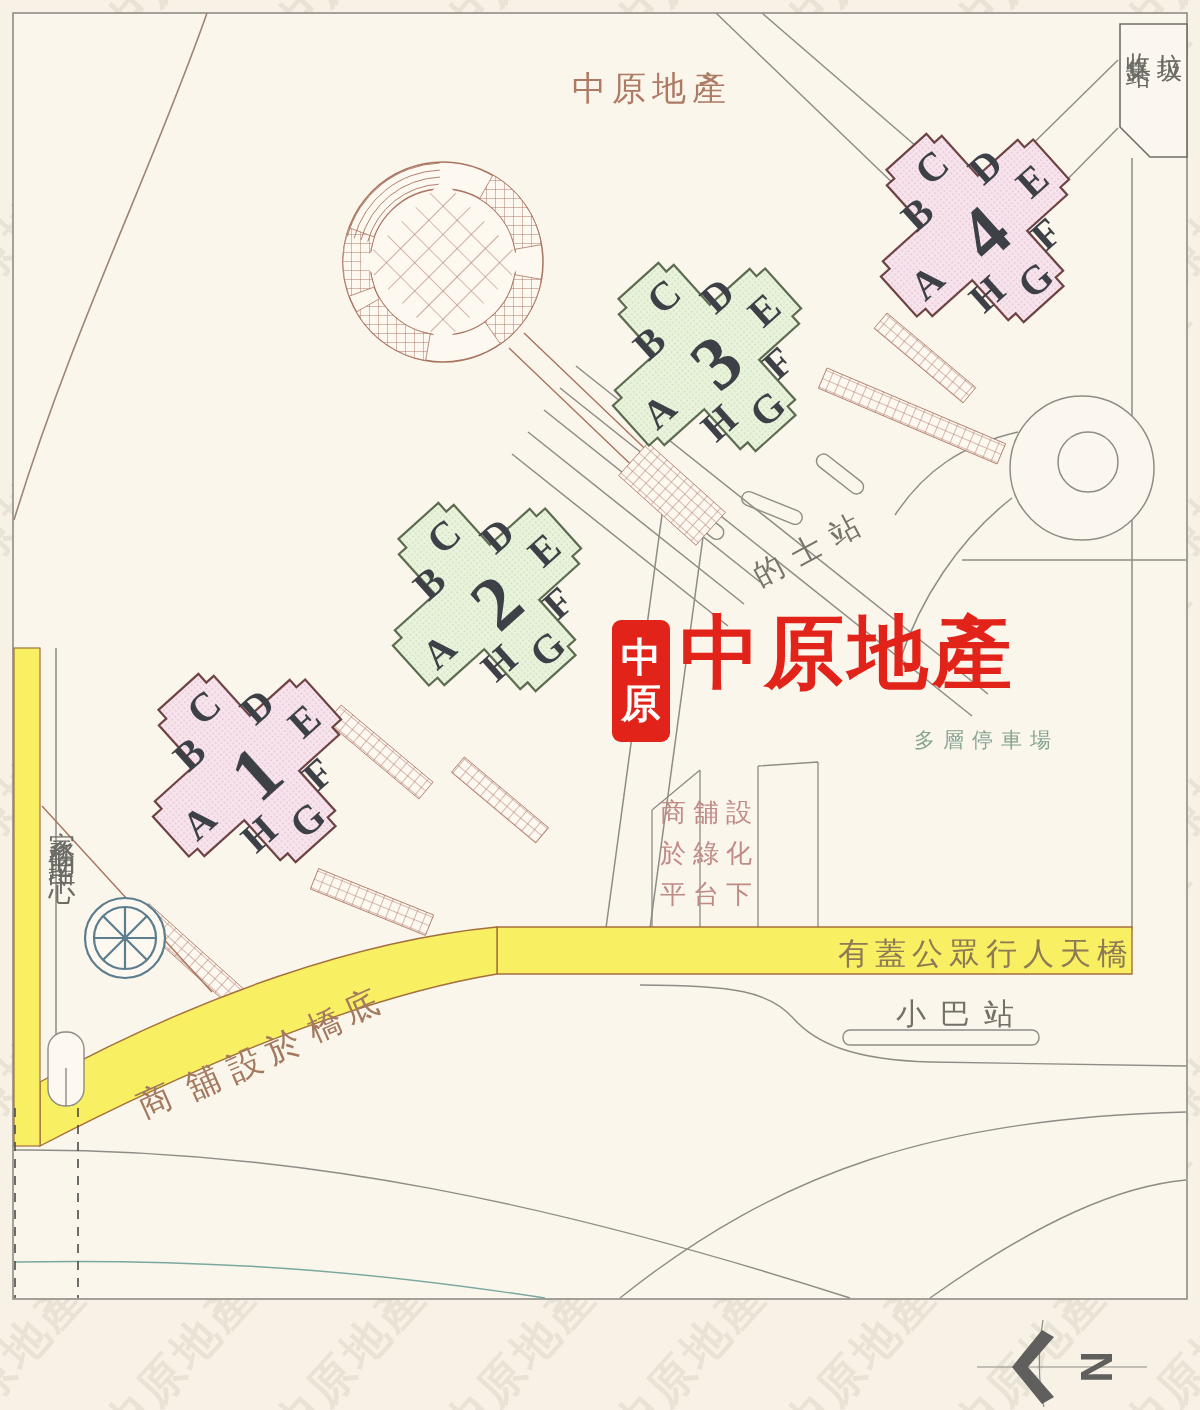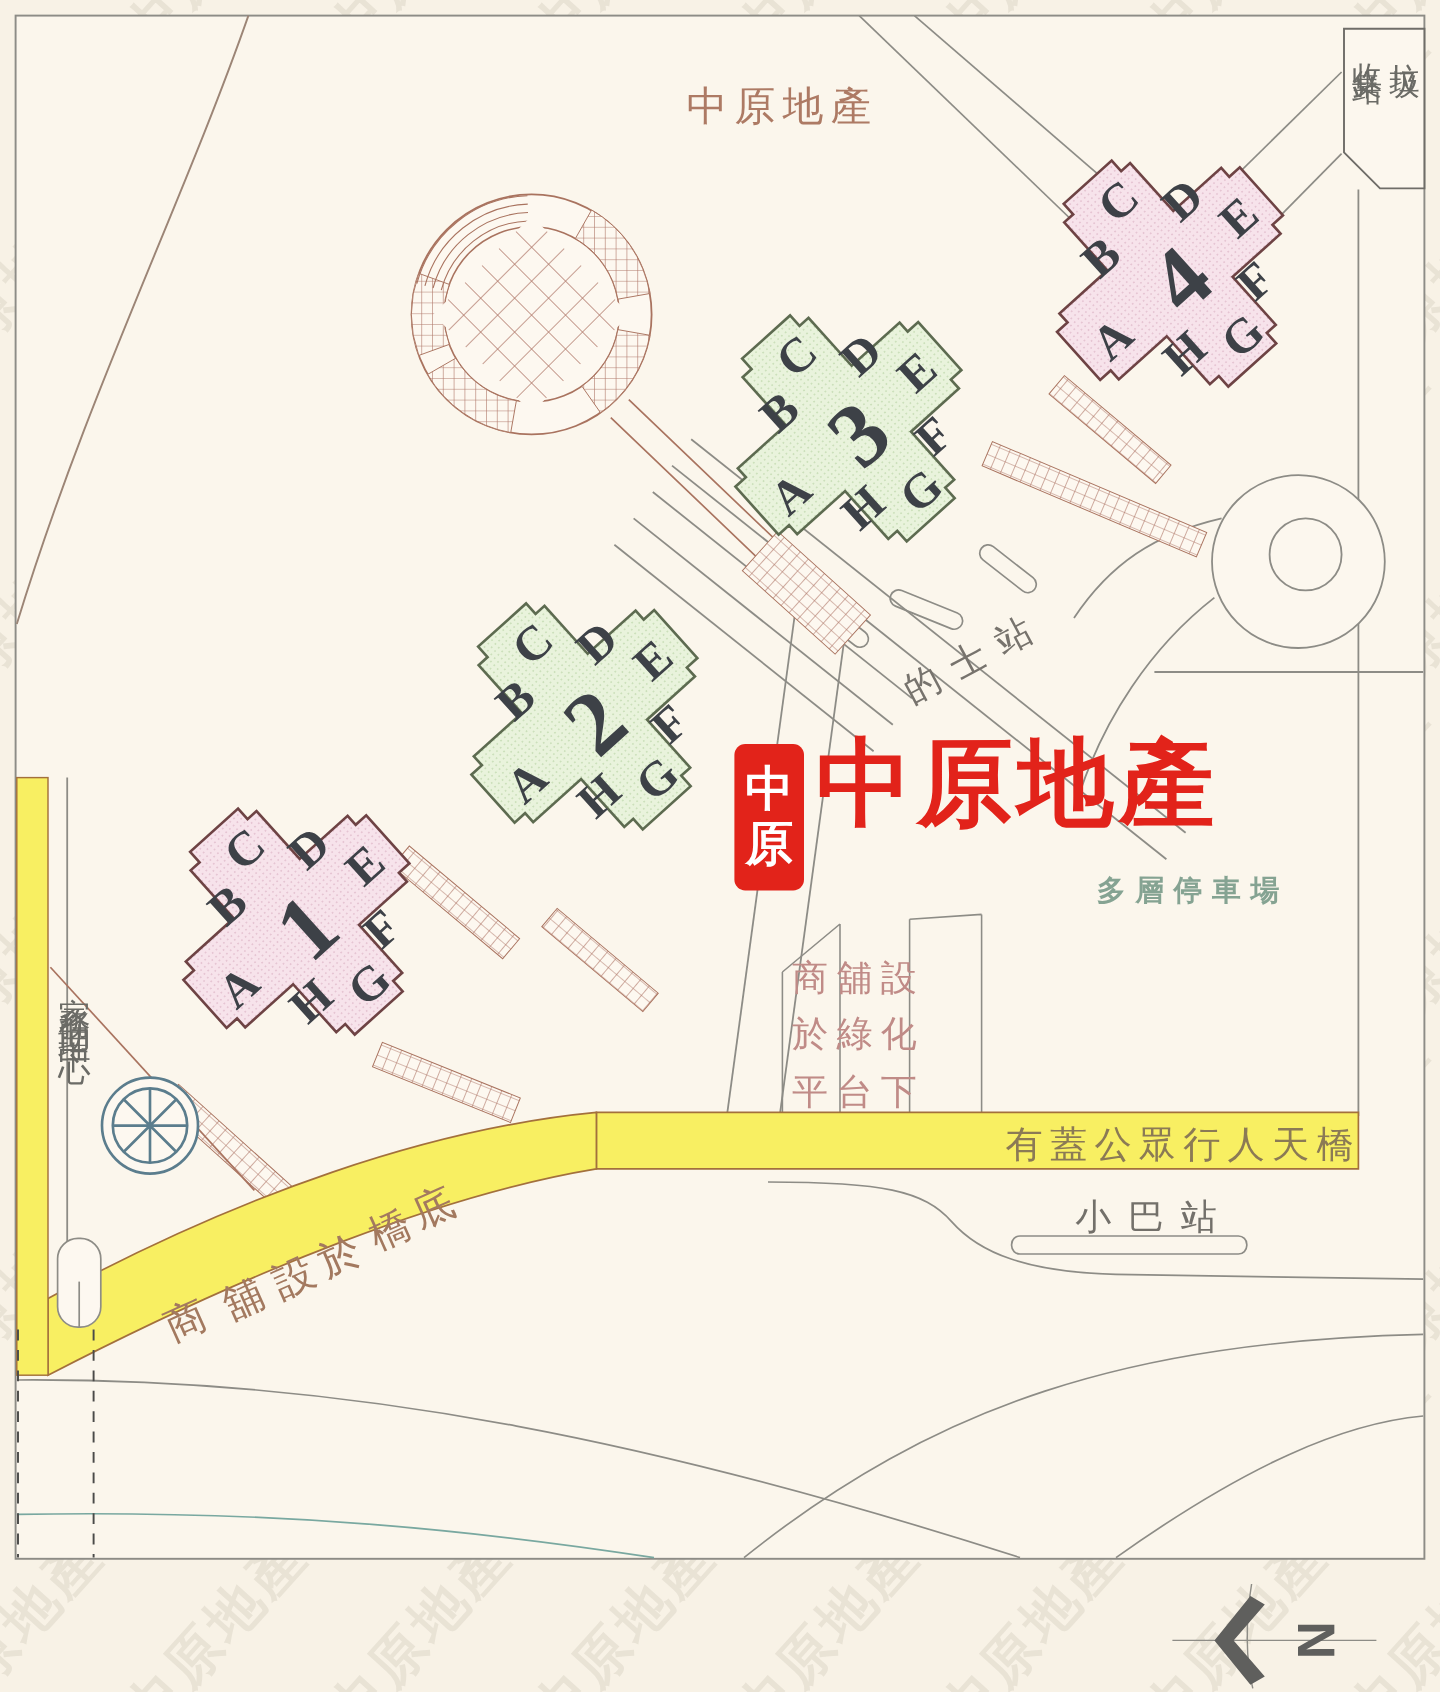--- a/index.html
+++ b/index.html
@@ -13,22 +13,22 @@
   
   #plan{position:absolute;left:0;top:0;z-index:2;}
   
   .lbl{position:absolute;z-index:3;white-space:nowrap;}
   .lbl-garden{left:572px;top:66px;font-size:34px;letter-spacing:6px;color:#ad7a64;}
   .refuse-box{left:1127px;top:33px;width:58px;height:126px;writing-mode:vertical-rl;
               text-orientation:upright;font-size:25px;letter-spacing:5px;color:#6b6b66;line-height:1.25;}
   .refuse-box span{display:block;}
   .lbl-taxi{left:746px;top:560px;font-size:30px;letter-spacing:13px;color:#77736d;
             transform:rotate(-28deg);transform-origin:left top;}
-  .lbl-carpark{left:914px;top:726px;font-size:24px;letter-spacing:8px;color:#85a392;font-weight:bold;}
-  .shops-platform{left:660px;top:792px;font-size:30px;letter-spacing:7px;color:#c08b87;line-height:1.58;z-index:3;position:absolute;}
+  .lbl-carpark{left:914px;top:726px;font-size:21px;letter-spacing:8px;color:#85a392;}
+  .shops-platform{left:660px;top:792px;font-size:26px;letter-spacing:7px;color:#c08b87;line-height:1.58;z-index:3;position:absolute;}
   .lbl-footbridge{left:838px;top:933px;font-size:31px;letter-spacing:6px;color:#8b7a55;}
   .lbl-minibus{left:896px;top:994px;font-size:30px;letter-spacing:14px;color:#73706a;}
   .helper-box{left:44px;top:810px;writing-mode:vertical-rl;text-orientation:upright;
               font-size:27px;letter-spacing:9px;color:#6b6b66;}
   .bchar{position:absolute;z-index:3;font-size:34px;color:#a3795f;transform:rotate(-24deg);}
   .bc0{left:138px;top:1078px;} .bc1{left:186px;top:1060px;} .bc2{left:228px;top:1042px;}
   .bc3{left:266px;top:1024px;} .bc4{left:308px;top:1002px;} .bc5{left:344px;top:984px;}
   
   .logo-seal{position:absolute;left:612px;top:620px;width:58px;height:122px;background:#e2231a;
              border-radius:9px;z-index:4;display:flex;flex-direction:column;align-items:center;

